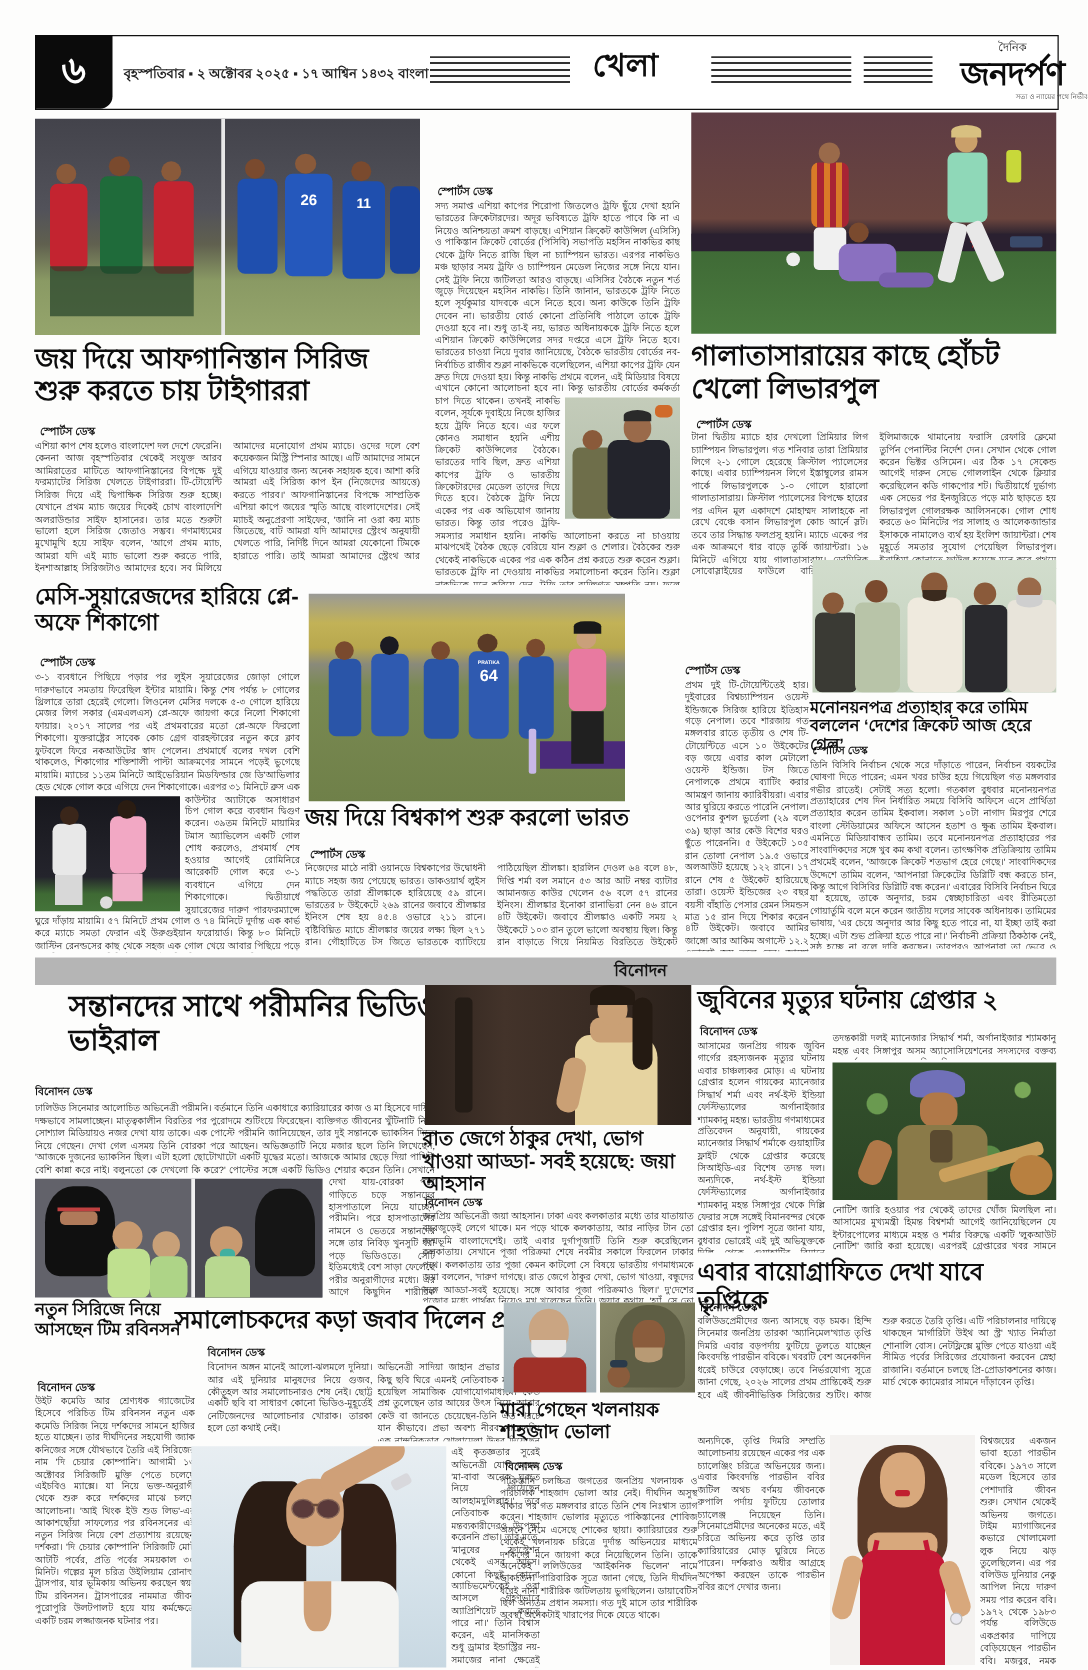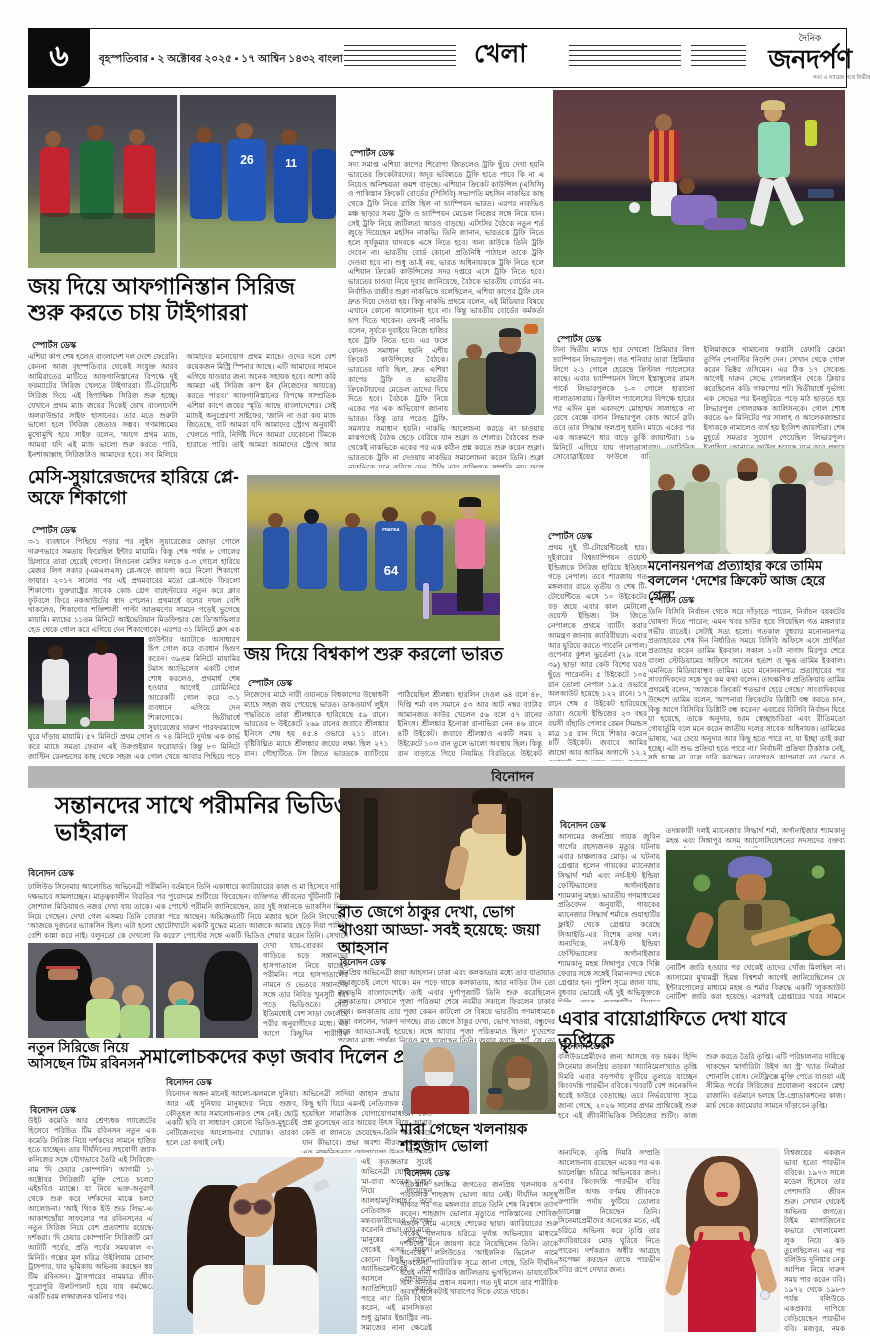--- a/index.html
+++ b/index.html
@@ -89,20 +89,21 @@
     <div class="fg" style="left:118px;top:105px;width:46px;height:30px;background:#8a70c0;border-radius:8px;"></div>
     <div class="fg" style="left:126px;top:88px;width:16px;height:16px;background:#7a4a2e;border-radius:50%;"></div>
     <div class="fg" style="left:150px;top:128px;width:44px;height:12px;background:#7a60b0;border-radius:6px;"></div>
     <div class="fg" style="left:205px;top:32px;width:32px;height:56px;background:#8fd8b8;border-radius:6px;"></div>
     <div class="fg" style="left:211px;top:14px;width:18px;height:18px;background:#caa06a;border-radius:50%;"></div>
     <div class="fg" style="left:208px;top:10px;width:24px;height:10px;background:#d8c080;border-radius:50% 50% 0 0;"></div>
     <div class="fg" style="left:202px;top:88px;width:14px;height:48px;background:#e8e8e8;border-radius:4px;transform:rotate(14deg);"></div>
     <div class="fg" style="left:228px;top:86px;width:14px;height:50px;background:#e8e8e8;border-radius:4px;transform:rotate(-24deg);"></div>
     <div class="fg" style="left:76px;top:112px;width:11px;height:11px;background:#eee;border-radius:50%;"></div>
   </div>
+  <div class="abs hl" style="left:553px;top:272px;width:292px;height:58px;font-size:22px;">গালাতাসারায়ের কাছে হোঁচট খেলো লিভারপুল</div>
   <div class="abs by" style="left:557px;top:333px;">স্পোর্টস ডেস্ক</div>
   <div class="abs bd c2" style="left:553px;top:345px;width:292px;height:120px;">টানা দ্বিতীয় ম্যাচে হার দেখলো প্রিমিয়ার লিগ চ্যাম্পিয়ন লিভারপুল। গত শনিবার তারা প্রিমিয়ার লিগে ২-১ গোলে হেরেছে ক্রিস্টাল প্যালেসের কাছে। এবার চ্যাম্পিয়নস লিগে ইস্তাম্বুলের রামস পার্কে লিভারপুলকে ১-০ গোলে হারালো গালাতাসারায়। ক্রিস্টাল প্যালেসের বিপক্ষে হারের পর এদিন মূল একাদশে মোহাম্মদ সালাহকে না রেখে বেঞ্চে বসান লিভারপুল কোচ আর্নে স্লট। তবে তার সিদ্ধান্ত ফলপ্রসূ হয়নি। ম্যাচে একের পর এক আক্রমণে ধার বাড়ে তুর্কি জায়ান্টরা। ১৬ মিনিটে এগিয়ে যায় গালাতাসারায়। ডোমিনিক সোবোস্লাইয়ের ফাউলে বারিশ আলপার ইলিমাজকে থামানোয় ফরাসি রেফারি ক্লেমো তুর্পিন পেনাল্টির নির্দেশ দেন। সেখান থেকে গোল করেন ভিক্টর ওসিমেন। এর ঠিক ১৭ সেকেন্ড আগেই দারুন সেভে গোললাইন থেকে ক্লিয়ার করেছিলেন কডি গাকপোর শট। দ্বিতীয়ার্ধে দুর্ভাগ্য এক সেভের পর ইনজুরিতে পড়ে মাঠ ছাড়তে হয় লিভারপুল গোলরক্ষক আলিসনকে। গোল শোধ করতে ৬০ মিনিটের পর সালাহ ও আলেকজান্ডার ইসাককে নামালেও ব্যর্থ হয় ইংলিশ জায়ান্টরা। শেষ মুহূর্তে সমতার সুযোগ পেয়েছিল লিভারপুল। ইব্রাহিমা কোনাতে ফাউল হয়েছে মনে করে প্রথমে পেনাল্টির সিদ্ধান্ত দেন রেফারি। তবে ভিএআরের পর্যালোচনায় সেই সিদ্ধান্ত বাতিল হয়ে যায়। ফলে হারের হতাশা নিয়েই মাঠ ছাড়তে হয় লিভারপুলকে।</div>
 
   <div class="abs hl" style="left:28px;top:467px;width:212px;height:54px;font-size:18px;">মেসি-সুয়ারেজদের হারিয়ে প্লে-অফে শিকাগো</div>
   <div class="abs by" style="left:32px;top:524px;">স্পোর্টস ডেস্ক</div>
   <div class="abs bd" style="left:28px;top:537px;width:212px;height:225px;">
     <span>৩-১ ব্যবধানে পিছিয়ে পড়ার পর লুইস সুয়ারেজের জোড়া গোলে দারুণভাবে সমতায় ফিরেছিল ইন্টার মায়ামি। কিন্তু শেষ পর্যন্ত ৮ গোলের থ্রিলারে তারা হেরেই গেলো। লিওনেল মেসির দলকে ৫-৩ গোলে হারিয়ে মেজর লিগ সকার (এমএলএস) প্লে-অফে জায়গা করে নিলো শিকাগো ফায়ার। ২০১৭ সালের পর এই প্রথমবারের মতো প্লে-অফে ফিরলো শিকাগো। যুক্তরাষ্ট্রের সাবেক কোচ গ্রেগ বারহল্টারের নতুন করে ক্লাব ফুটবলে ফিরে নকআউটের স্বাদ পেলেন। প্রথমার্ধে বলের দখল বেশি থাকলেও, শিকাগোর শক্তিশালী পাল্টা আক্রমণের সামনে পড়েই ভুগেছে মায়ামি। ম্যাচের ১১তম মিনিটে আইভেরিয়ান মিডফিল্ডার জে ডি'আভিলার হেড থেকে গোল করে এগিয়ে দেন শিকাগোকে।</span>
     <span class="ph" style="float:left;position:relative;display:block;width:116px;height:92px;margin:2px 4px 2px 0;
                  background:linear-gradient(180deg,#17171d 0%,#24242c 70%,#3f6a34 85%,#44743a 100%);">
       <span class="fg" style="left:14px;top:22px;width:27px;height:42px;background:#e8e8e8;border-radius:6px;display:block;"></span>
@@ -122,21 +123,21 @@
     <div class="fg" style="left:185px;top:118px;width:68px;height:22px;background:#4a2a7a;"></div>
     <div class="fg" style="left:16px;top:52px;width:26px;height:62px;background:#2a55a8;border-radius:6px;"></div>
     <div class="fg" style="left:21px;top:38px;width:15px;height:15px;background:#7a4a2e;border-radius:50%;"></div>
     <div class="fg" style="left:50px;top:48px;width:30px;height:66px;background:#2f5ab0;border-radius:6px;"></div>
     <div class="fg" style="left:57px;top:34px;width:15px;height:15px;background:#1a1a22;border-radius:50%;"></div>
     <div class="fg" style="left:92px;top:52px;width:28px;height:64px;background:#2a55a8;border-radius:6px;"></div>
     <div class="fg" style="left:98px;top:38px;width:15px;height:15px;background:#7a4a2e;border-radius:50%;"></div>
     <div class="fg" style="left:128px;top:46px;width:32px;height:70px;background:#2f5ab0;border-radius:6px;"></div>
     <div class="fg" style="left:135px;top:32px;width:16px;height:15px;background:#5a3a26;border-radius:50%;"></div>
     <span class="jersey" style="left:128px;top:52px;width:32px;font-size:4px;">PRATIKA</span>
-    <span class="jersey" style="left:128px;top:58px;width:32px;font-size:13px;margin-top:30px;">64</span>
+    <span class="jersey" style="left:128px;top:58px;width:32px;font-size:13px;">64</span>
     <div class="fg" style="left:168px;top:50px;width:28px;height:66px;background:#2a55a8;border-radius:6px;"></div>
     <div class="fg" style="left:174px;top:36px;width:15px;height:15px;background:#7a4a2e;border-radius:50%;"></div>
     <div class="fg" style="left:208px;top:44px;width:30px;height:50px;background:#e87aa0;border-radius:6px;"></div>
     <div class="fg" style="left:214px;top:28px;width:16px;height:16px;background:#caa07a;border-radius:50%;"></div>
     <div class="fg" style="left:212px;top:22px;width:22px;height:10px;background:#181818;border-radius:40% 40% 0 0;"></div>
     <div class="fg" style="left:210px;top:94px;width:26px;height:42px;background:#202020;"></div>
     <div class="fg" style="left:176px;top:108px;width:6px;height:36px;background:#c8b8e8;border-radius:2px;"></div>
   </div>
   <div class="abs hl" style="left:244px;top:644px;width:298px;height:30px;font-size:18px;">জয় দিয়ে বিশ্বকাপ শুরু করলো ভারত</div>
   <div class="abs by" style="left:248px;top:677px;">স্পোর্টস ডেস্ক</div>
@@ -196,20 +197,21 @@
     <div class="fg" style="left:132px;top:26px;width:40px;height:20px;background:#caa075;border-radius:8px;"></div>
     <div class="fg" style="left:138px;top:6px;width:24px;height:26px;background:#caa075;border-radius:50% 50% 45% 45%;"></div>
     <div class="fg" style="left:132px;top:0;width:36px;height:16px;background:#241a12;border-radius:50% 50% 0 0;"></div>
     <div class="fg" style="left:166px;top:10px;width:16px;height:58px;background:#241a12;border-radius:8px;"></div>
     <div class="fg" style="left:108px;top:58px;width:18px;height:44px;background:#caa075;border-radius:8px;transform:rotate(12deg);"></div>
   </div>
   <div class="abs hl" style="left:338px;top:903px;width:217px;height:50px;font-size:15.5px;">রাত জেগে ঠাকুর দেখা, ভোগ খাওয়া আড্ডা- সবই হয়েছে: জয়া আহসান</div>
   <div class="abs by" style="left:340px;top:956px;">বিনোদন ডেস্ক</div>
   <div class="abs bd" style="left:338px;top:968px;width:217px;height:74px;">জনপ্রিয় অভিনেত্রী জয়া আহসান। ঢাকা এবং কলকাতার মধ্যে তার যাতায়াত বছরজুড়েই লেগে থাকে। মন পড়ে থাকে কলকাতায়, আর নাড়ির টান তো জন্মভূমি বাংলাদেশেই। তাই এবার দুর্গাপূজাটি তিনি শুরু করেছিলেন কলকাতায়। সেখানে পূজা পরিক্রমা শেষে নবমীর সকালে ফিরলেন ঢাকার পথে। কলকাতায় তার পূজা কেমন কাটলো সে বিষয়ে ভারতীয় গণমাধ্যমকে জয়া বললেন, 'দারুণ দাগছে। রাত জেগে ঠাকুর দেখা, ভোগ খাওয়া, বন্ধুদের সঙ্গে আড্ডা-সবই হয়েছে। সঙ্গে আবার পূজা পরিক্রমাও ছিল।' দু'দেশের পূজোর মধ্যে পার্থক্য নিয়েও মুখ খুলেছেন তিনি। জয়ার কথায়, 'হ্যাঁ, সে তো একটু আছেই। বাংলাদেশেও বড় করে পূজা হয়। খাওয়া-দাওয়ার বিষয়ও আছে। তবে কলকাতার মতো নয়।</div>
 
+  <div class="abs hl" style="left:558px;top:790px;width:287px;height:26px;font-size:19px;">জুবিনের মৃত্যুর ঘটনায় গ্রেপ্তার ২</div>
   <div class="abs by" style="left:560px;top:819px;">বিনোদন ডেস্ক</div>
   <div class="abs bd" style="left:558px;top:832px;width:102px;height:170px;">আসামের জনপ্রিয় গায়ক জুবিন গার্গের রহস্যজনক মৃত্যুর ঘটনায় এবার চাঞ্চল্যকর মোড়। এ ঘটনায় গ্রেপ্তার হলেন গায়কের ম্যানেজার সিদ্ধার্থ শর্মা এবং নর্থ-ইস্ট ইন্ডিয়া ফেস্টিভ্যালের অর্গানাইজার শ্যামকানু মহন্ত। ভারতীয় গণমাধ্যমের প্রতিবেদন অনুযায়ী, গায়কের ম্যানেজার সিদ্ধার্থ শর্মাকে গুয়াহাটির ফ্লাইট থেকে গ্রেপ্তার করেছে সিআইডি-এর বিশেষ তদন্ত দল। অন্যদিকে, নর্থ-ইস্ট ইন্ডিয়া ফেস্টিভ্যালের অর্গানাইজার শ্যামকানু মহন্ত সিঙ্গাপুর থেকে দিল্লি ফেরার সঙ্গে সঙ্গেই বিমানবন্দর থেকে গ্রেপ্তার হন। পুলিশ সূত্রে জানা যায়, বুধবার ভোরেই এই দুই অভিযুক্তকে দিল্লি থেকে গুয়াহাটির বিমানে আসামে ফিরিয়ে আনা হয়েছে। এর আগে এই মামলায় জুবিন গার্গের ড্রামার শেখরজ্যোতিকেও গ্রেপ্তার করেছিল। গত ১৯ সেপ্টেম্বর সিঙ্গাপুরে সমুদ্রে ডুবে গায়ক জুবিন গার্গের মর্মান্তিক মৃত্যু হয়। এই ঘটনার তদন্তের জন্য আসাম সরকার বিশেষ ডিজিপি এমপি গুপ্তর নেতৃত্বে ১০ সদস্যের একটি টিম গঠন করে। এই</div>
   <div class="abs bd" style="left:666px;top:826px;width:179px;height:22px;">তদন্তকারী দলই ম্যানেজার সিদ্ধার্থ শর্মা, অর্গানাইজার শ্যামকানু মহন্ত এবং সিঙ্গাপুর অসম অ্যাসোসিয়েশনের সদস্যদের বক্তব্য রেকর্ডের জন্য তলব করেছিল। কিন্তু</div>
   <div class="ph" style="left:666px;top:850px;width:179px;height:110px;
               background:radial-gradient(circle at 20% 30%, #6a9a50 0 8px, transparent 9px),
                          radial-gradient(circle at 85% 20%, #7aa858 0 6px, transparent 7px),
                          radial-gradient(circle at 70% 70%, #5a8a46 0 10px, transparent 11px),
                          linear-gradient(180deg,#33502c 0%,#2b4526 100%);">
     <div class="fg" style="left:62px;top:6px;width:44px;height:22px;background:#7070b8;border-radius:50% 50% 20% 20%;"></div>
     <div class="fg" style="left:70px;top:24px;width:30px;height:28px;background:#b07848;border-radius:40%;"></div>

